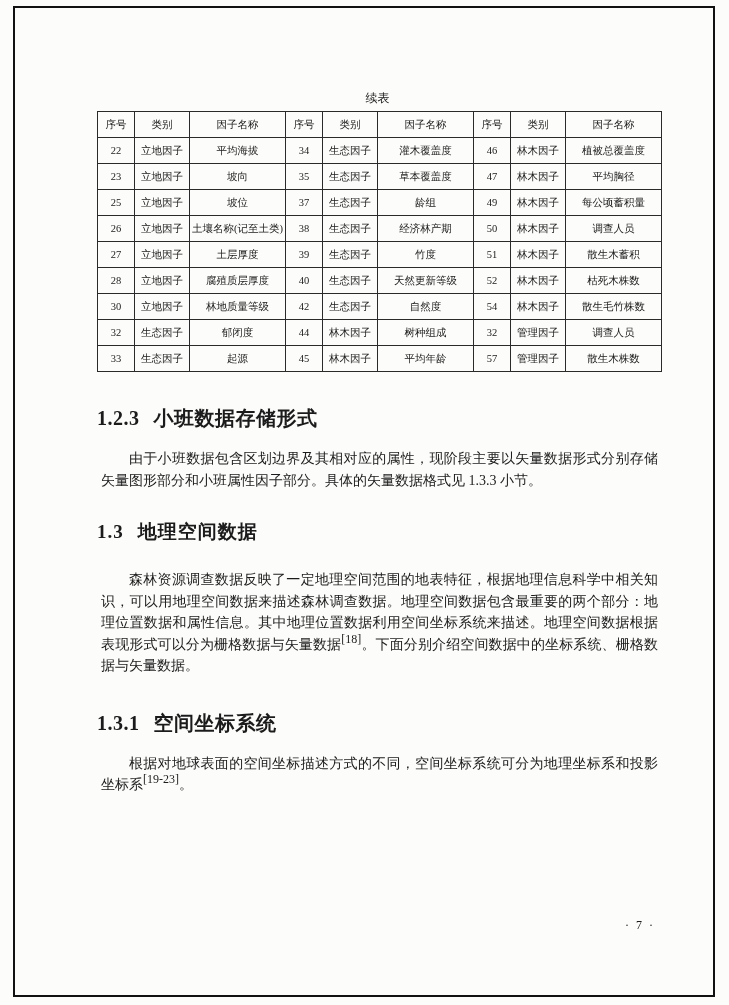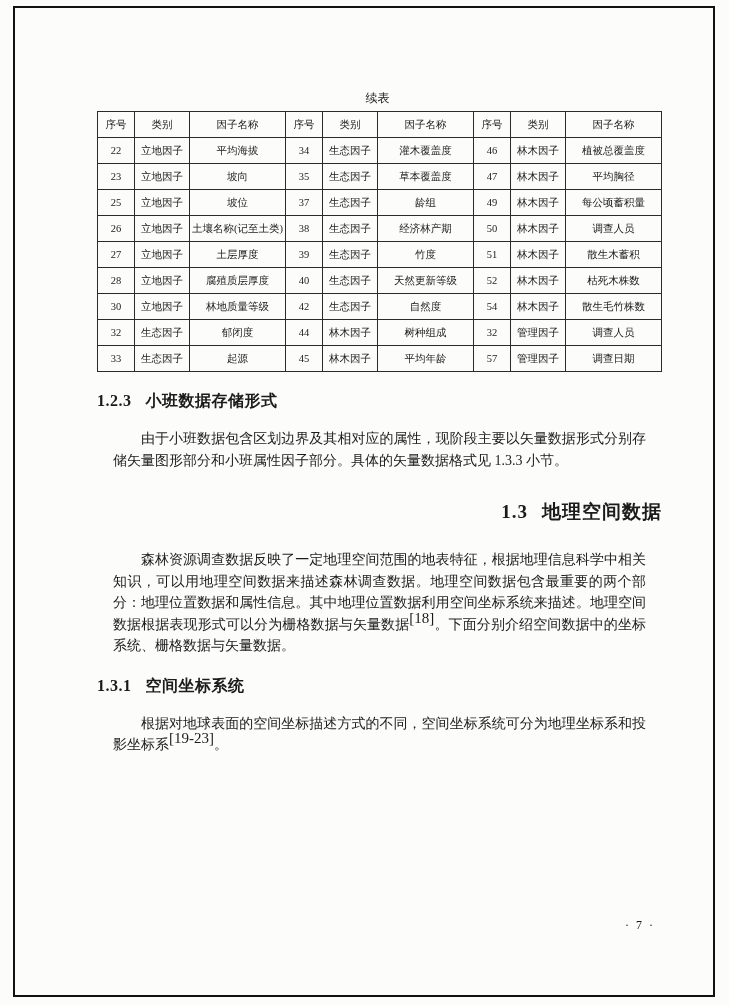--- a/index.html
+++ b/index.html
@@ -44,47 +44,47 @@
     height: 26px;
     padding: 0 1px;
     white-space: nowrap;
     overflow: hidden;
   }
   col.c-num  { width: 37px; }
   col.c-cat  { width: 55px; }
   col.c-name { width: 96px; }
 
   h3.sub-heading {
-    font-size: 16px;
+    font-size: 20px;
     font-weight: bold;
-    margin: 19px 0 0 0;
+    margin: 33px 0 0 0;
     letter-spacing: 0.5px;
   }
   h3.sub-heading .h-num { margin-right: 14px; }
 
   h2.chapter-heading {
     font-size: 19px;
     font-weight: bold;
-    text-align: right;
+    text-align: left;
     margin: 28px 0 24px 0;
     letter-spacing: 1px;
   }
   h2.chapter-heading .h-num { margin-right: 14px; }
 
   p.body-para {
     font-size: 14px;
     line-height: 21.5px;
     text-align: justify;
     text-indent: 2em;
-    margin: 16px;
+    margin: 4px;
   }
   p.body-para.first { margin-top: 16px; }
 
   sup.cite {
-    font-size: 15px;
+    font-size: 12px;
     line-height: 0;
   }
   .page-number {
     position: absolute;
     right: 74px;
     top: 918px;
     font-size: 12px;
     letter-spacing: 2px;
   }
 </style>
@@ -213,21 +213,21 @@
         </tr>
         <tr>
           <td>33</td>
           <td>生态因子</td>
           <td>起源</td>
           <td>45</td>
           <td>林木因子</td>
           <td>平均年龄</td>
           <td>57</td>
           <td>管理因子</td>
-          <td>调查日期</td>
+          <td>散生木株数</td>
         </tr>
       </tbody>
   </table>
 
   <h3 class="sub-heading"><span class="h-num">1.2.3</span><span>小班数据存储形式</span></h3>
 
   <p class="body-para first">由于小班数据包含区划边界及其相对应的属性，现阶段主要以矢量数据形式分别存储矢量图形部分和小班属性因子部分。具体的矢量数据格式见 1.3.3 小节。</p>
 
   <h2 class="chapter-heading"><span class="h-num">1.3</span><span>地理空间数据</span></h2>
 

